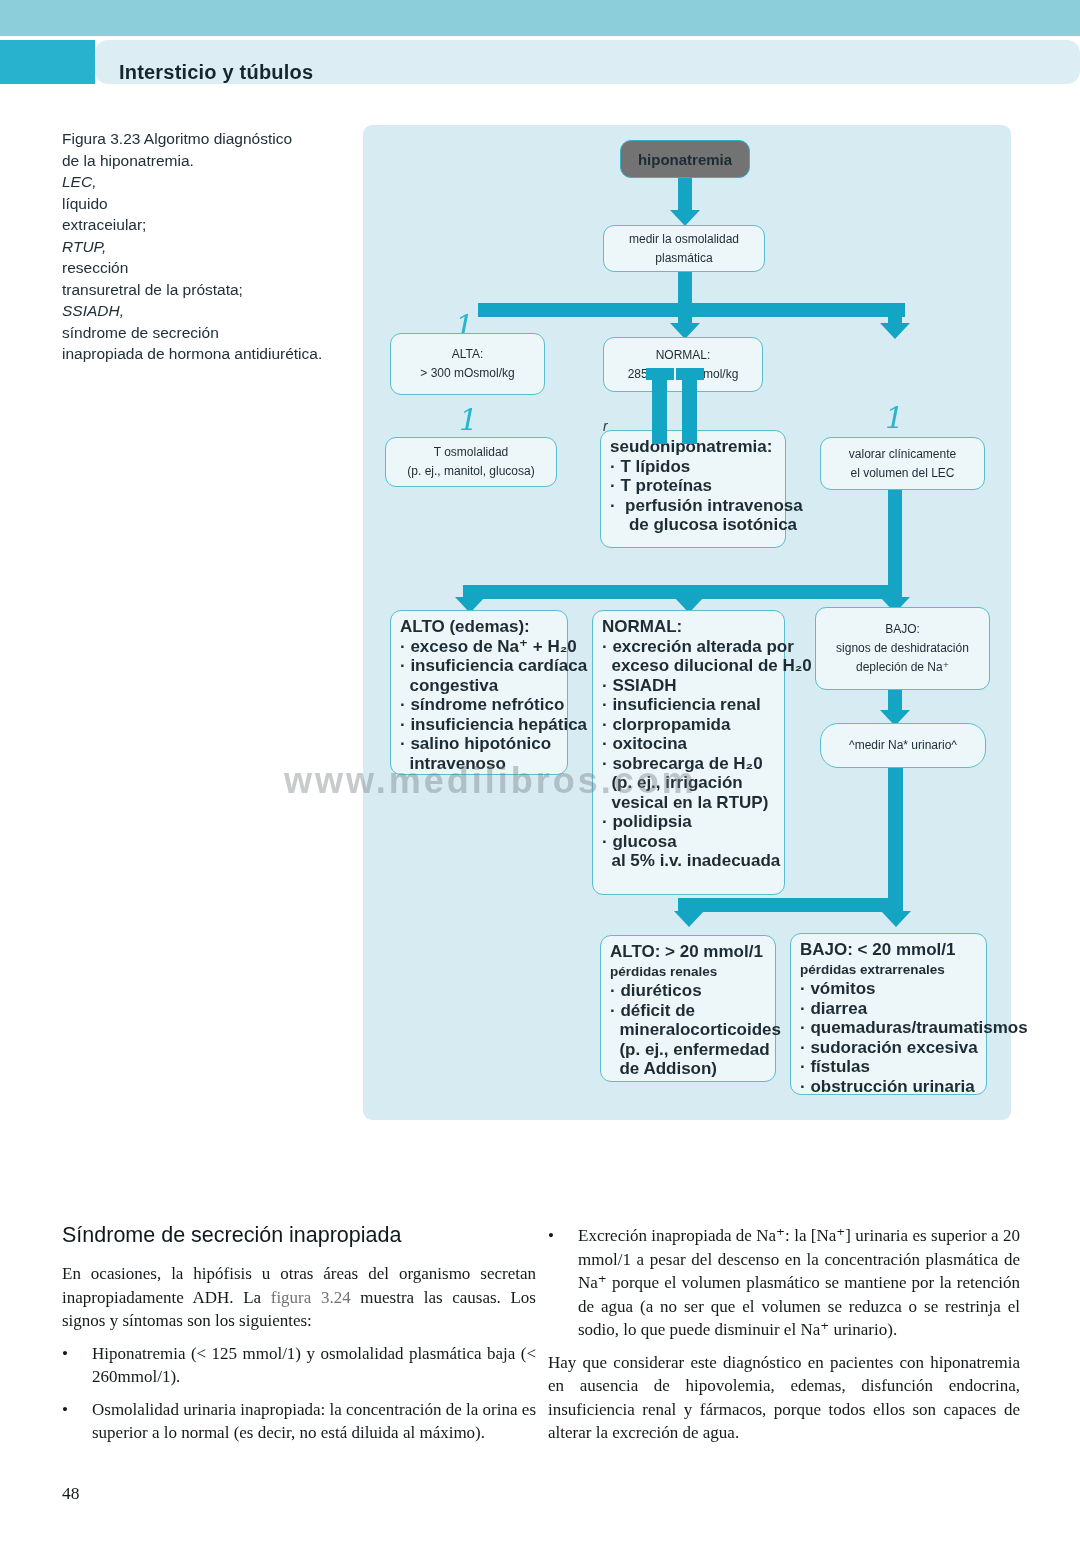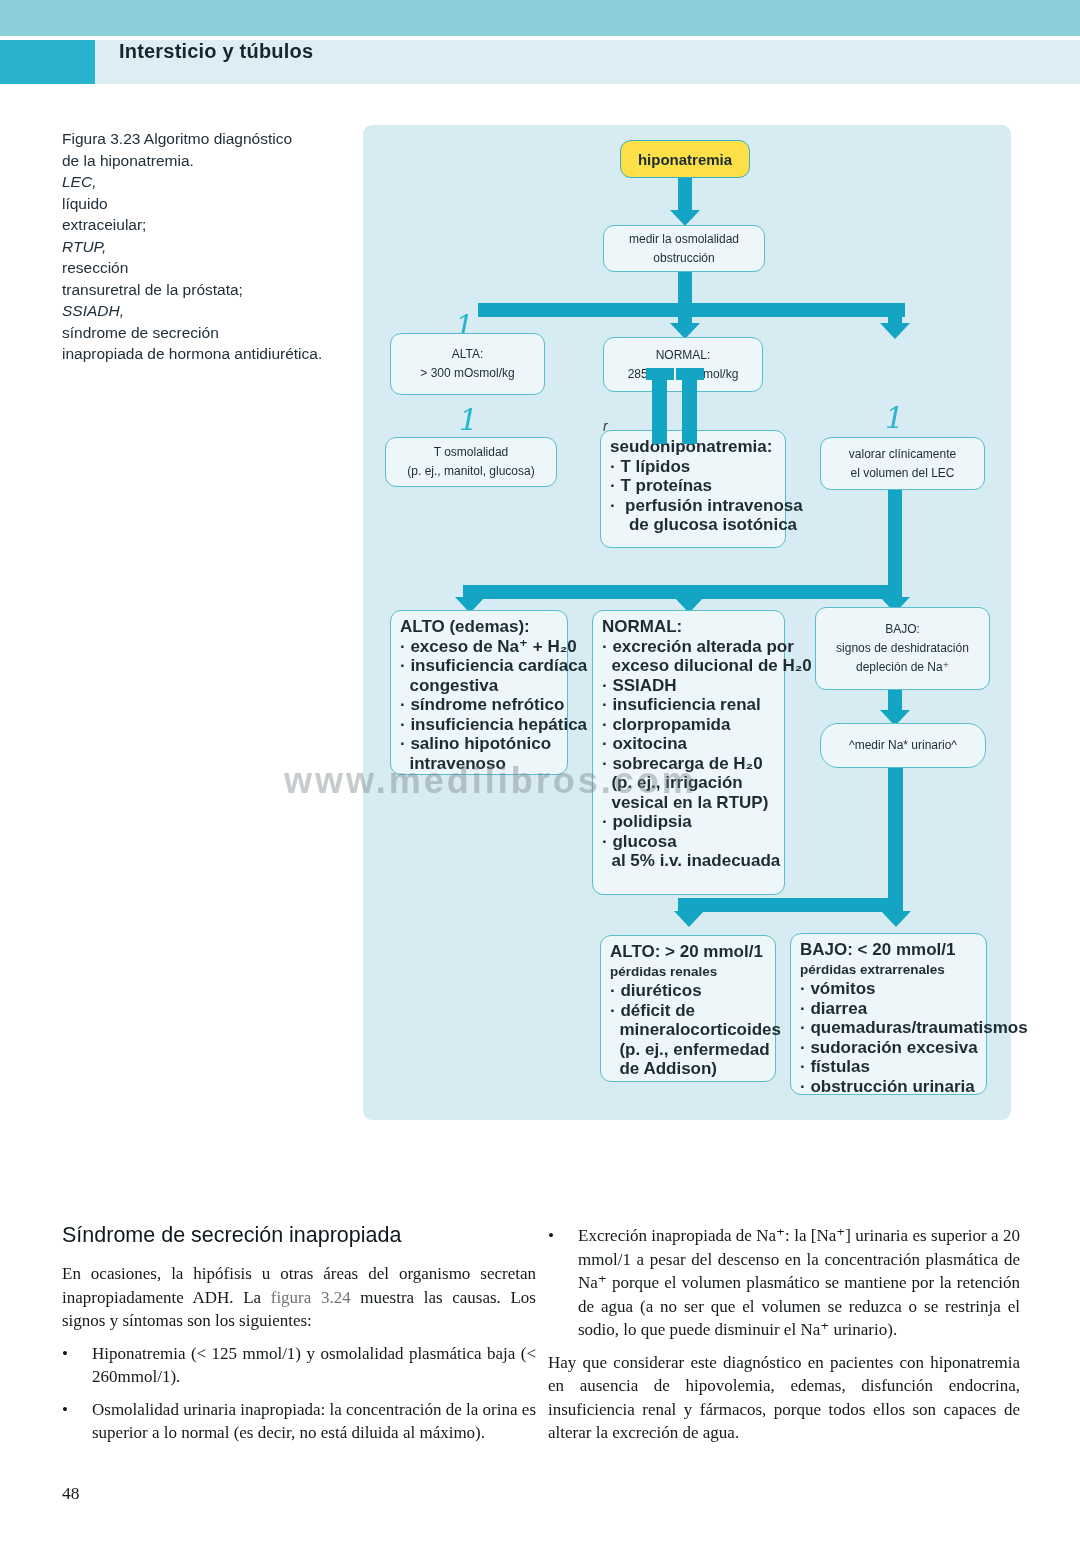--- a/index.html
+++ b/index.html
@@ -2,35 +2,35 @@
 <html><head>
 <meta charset="utf-8">
 <style>
   html,body{margin:0;padding:0;background:#ffffff;}
   .page{position:relative;width:1080px;height:1562px;background:#ffffff;overflow:hidden;
         font-family:"Liberation Sans","DejaVu Sans",sans-serif;color:#1b2a31;}
   
   .topstrip{position:absolute;left:0;top:0;width:1080px;height:36px;background:#8ccfdb;}
   .title-block{position:absolute;left:0;top:40px;width:95px;height:44px;background:#29b2cd;}
   .title-bar{position:absolute;left:95px;top:40px;width:985px;height:44px;background:#dceef4;
-             display:flex;align-items:flex-start;}
+             display:flex;align-items:flex-end;border-radius:13px;}
   .title-bar span{margin-left:24px;font-size:20px;font-weight:600;color:#16262e;letter-spacing:.2px;}
   
   .caption{position:absolute;left:62px;top:128px;width:300px;font-size:15.5px;line-height:21.5px;color:#20303a;}
   .caption span{display:block;white-space:nowrap;}
   .caption i, .it{font-style:italic;}
   
   .panel{position:absolute;left:363px;top:125px;width:648px;height:995px;background:#d7ebf2;border-radius:9px;}
   .fbox{position:absolute;background:#edf6f9;border:1.6px solid #58bece;border-radius:11px;
         font-size:14px;color:#1d2c34;box-sizing:border-box;}
   .fbox-c{display:flex;flex-direction:column;align-items:center;justify-content:center;text-align:center;}
   .fbox-l{padding:6px 9px;text-align:left;}
   .bline{white-space:pre;line-height:19.5px;font-size:17px;font-weight:bold;}
   .bline-c{white-space:pre;line-height:19px;font-size:12px;}
-  .hipo{background:#fde047;border-color:#35b0c6;font-weight:bold;font-size:15px;}
+  .hipo{background:#737373;border-color:#35b0c6;font-weight:bold;font-size:15px;}
   .bold-line{font-weight:bold;font-size:13.5px;line-height:19.5px;}
   .vbar,.hbar,.cap{position:absolute;background:#14a5c5;}
   .ahead{position:absolute;width:0;height:0;border-left:15px solid transparent;
          border-right:15px solid transparent;border-top:16px solid #14a5c5;}
   .glyph1{position:absolute;font-family:"DejaVu Serif","Liberation Serif",serif;
           font-style:italic;color:#2ab5cf;font-size:30px;line-height:30px;}
   .art-sm{position:absolute;font-size:13px;color:#2b3a42;}
   .artifact-line{font-style:italic;font-size:13px;line-height:15px;}
   .r-artifact{position:absolute;font-style:italic;font-size:14px;color:#2b3a42;}
   
@@ -81,21 +81,21 @@
   <div class="panel">
 
     <div class="fbox fbox-c hipo" style="left:257px;top:15px;width:130px;height:38px;">
       <span>hiponatremia</span>
     </div>
     <div class="vbar" style="left:315px;top:53px;width:14px;height:32px;"></div>
     <div class="ahead" style="left:307px;top:85px;"></div>
 
     <div class="fbox fbox-c" style="left:240px;top:100px;width:162px;height:47px;">
         <div class="bline-c">medir la osmolalidad</div>
-        <div class="bline-c">obstrucción</div>
+        <div class="bline-c">plasmática</div>
       </div>
 
     <div class="vbar" style="left:315px;top:147px;width:14px;height:45px;"></div>
     <div class="hbar" style="left:115px;top:178px;width:427px;height:14px;"></div>
     <div class="vbar" style="left:315px;top:192px;width:14px;height:8px;"></div>
     <div class="ahead" style="left:307px;top:198px;"></div>
     <div class="vbar" style="left:525px;top:192px;width:14px;height:8px;"></div>
     <div class="ahead" style="left:517px;top:198px;"></div>
 
     <div class="glyph1" style="left:92px;top:186px;">1</div>

